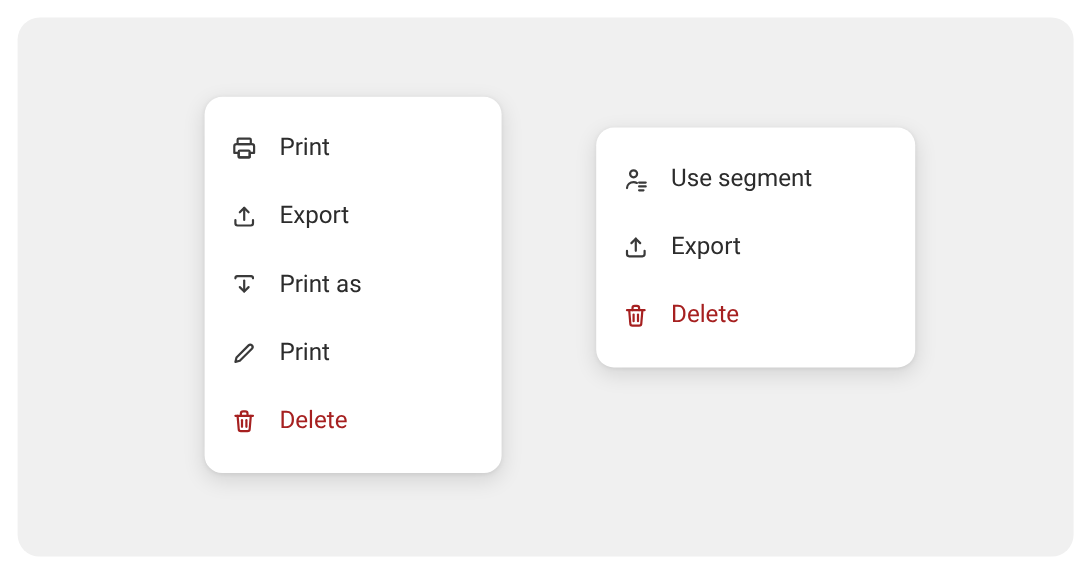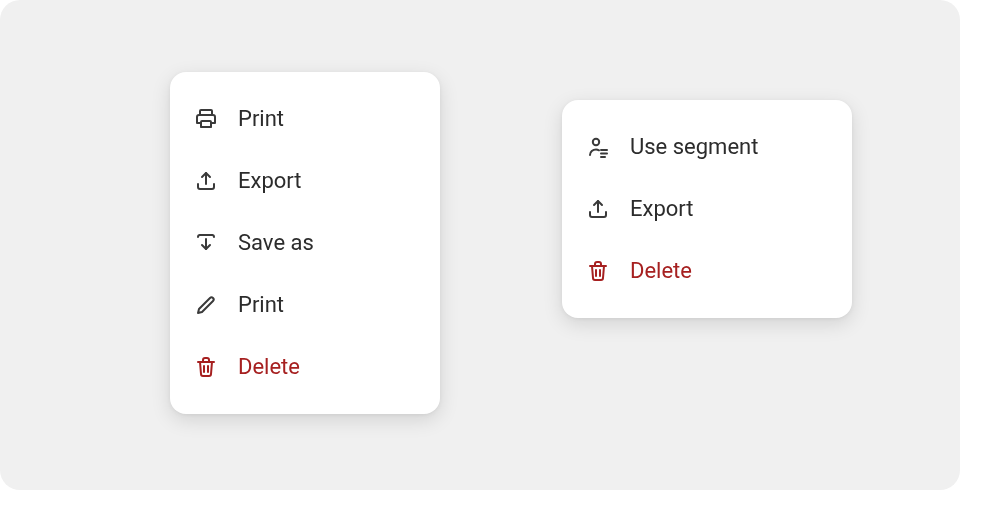--- a/index.html
+++ b/index.html
@@ -4,33 +4,34 @@
 <style>
   * { box-sizing: border-box; margin: 0; padding: 0; }
   html, body { width: 992px; height: 522px; }
   body {
     font-family: -apple-system, BlinkMacSystemFont, "Segoe UI", Roboto, Helvetica, Arial, sans-serif;
     background: #fff;
   }
   .canvas {
     width: 960px;
     height: 490px;
+    margin: 16px;
     background: #f0f0f0;
     border-radius: 20px;
     position: relative;
   }
   .menu {
     position: absolute;
     background: #ffffff;
     border-radius: 16px;
     box-shadow: 0 6px 20px rgba(0,0,0,0.12), 0 1px 4px rgba(0,0,0,0.06);
     padding: 16px 0;
   }
   .menu-a { left: 170px; top: 72px; width: 270px; }
-  .menu-b { left: 562px; top: 100px; width: 290px; }
+  .menu-b { left: 526px; top: 100px; width: 290px; }
   .menu-item {
     display: flex;
     align-items: center;
     height: 62px;
     padding: 0 24px;
     gap: 20px;
     cursor: pointer;
     color: #2c2c2c;
   }
   .menu-item .label {
@@ -82,21 +83,21 @@
     <div class="menu-item">
       <span class="icon">
         <svg viewBox="0 0 24 24" fill="none" stroke="#3a3a3a" stroke-width="2" stroke-linecap="round" stroke-linejoin="round">
           <path d="M6 4h12"></path>
           <path d="M6 4a2 2 0 0 0-2 2"></path>
           <path d="M18 4a2 2 0 0 1 2 2"></path>
           <path d="M12 8v10"></path>
           <path d="M8 14l4 4 4-4"></path>
         </svg>
       </span>
-      <span class="label">Save as</span>
+      <span class="label">Print as</span>
     </div>
 
     <div class="menu-item">
       <span class="icon">
         <svg viewBox="0 0 24 24" fill="none" stroke="#3a3a3a" stroke-width="2" stroke-linecap="round" stroke-linejoin="round">
           <path d="M4 20l4-1 11-11a2.1 2.1 0 0 0-3-3L5 16l-1 4z"></path>
         </svg>
       </span>
       <span class="label">Print</span>
     </div>

